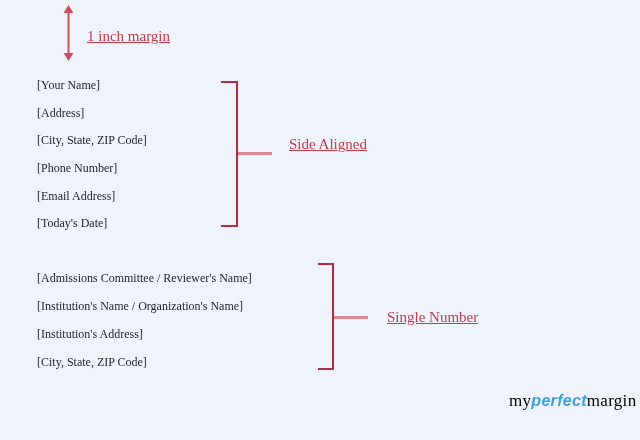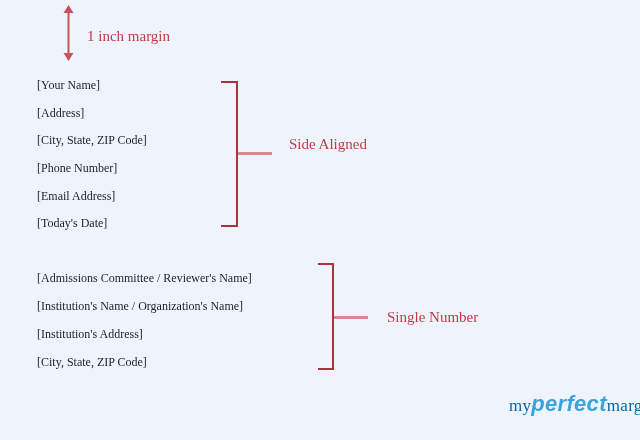--- a/index.html
+++ b/index.html
@@ -22,20 +22,21 @@
   .block-sender { top: 72px; }
   .block-sender .line { height: 27.7px; line-height: 27.7px; }
   .block-recipient { top: 264px; }
   .block-recipient .line { height: 28px; line-height: 28px; }
   
   .red-label {
     position: absolute;
     color: #c23a48;
     font-size: 15px;
     white-space: nowrap;
+    text-decoration: underline;
   }
   .label-margin { left: 87px; top: 28px; }
   .label-side   { left: 289px; top: 136px; }
   .label-single { left: 387px; top: 309px; }
   
   .margin-arrow { position: absolute; left: 60px; top: 4px; }
   
   .bracket {
     position: absolute;
     border-top: 2px solid #b02f3f;
@@ -54,27 +55,27 @@
   .arm-single { left: 334px; top: 316px; width: 34px; }
   
   .logo {
     position: absolute;
     left: 509px;
     top: 391px;
     font-size: 17px;
     letter-spacing: 0.3px;
     white-space: nowrap;
   }
-  .logo .gray { color: #0369a1; font-family: "Liberation Serif", serif; margin-top: 48px; }
+  .logo .gray { color: #000000; font-family: "Liberation Serif", serif; margin-top: 48px; }
   .logo .blue {
     color: #3ba3de;
     font-family: "Liberation Sans", sans-serif;
     font-weight: bold;
     font-style: italic;
-    font-size: 22px;
+    font-size: 16px;
   }
 </style>
 </head>
 <body>
 
 <div class="stage">
 
   <svg class="margin-arrow" width="17" height="58" viewBox="0 0 17 58">
     <line x1="8.5" y1="7" x2="8.5" y2="51" stroke="#c9505c" stroke-width="2"></line>
     <polygon points="8.5,1 3.5,9 13.5,9" fill="#c9505c"></polygon>

